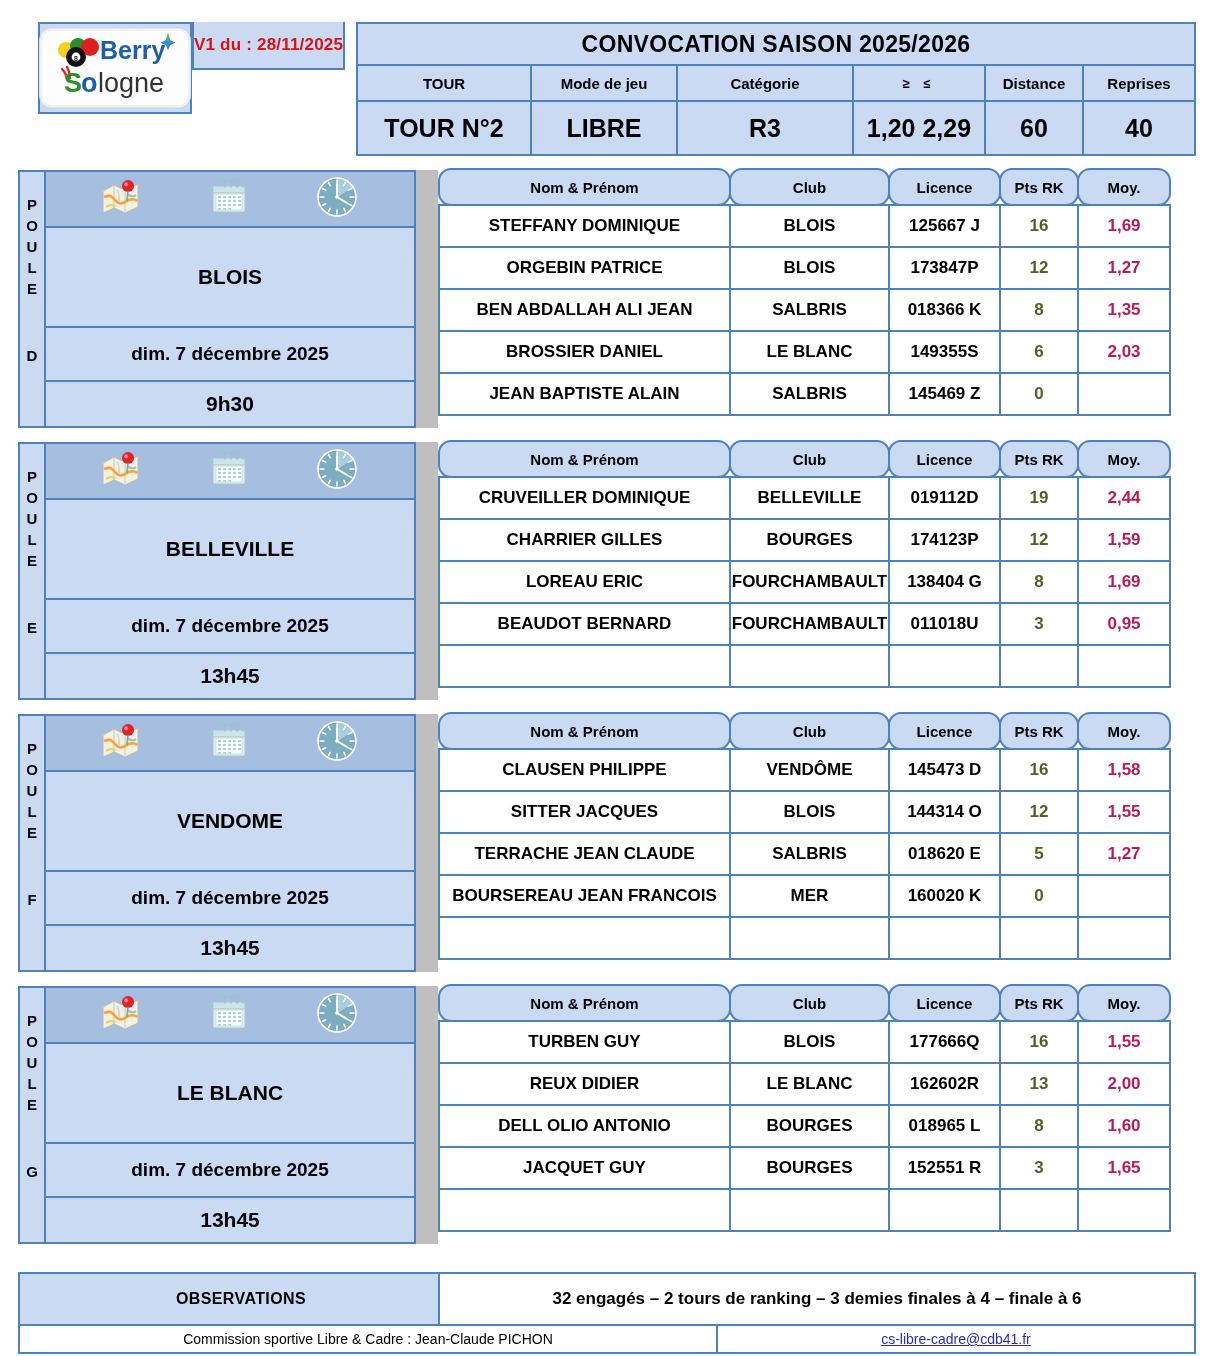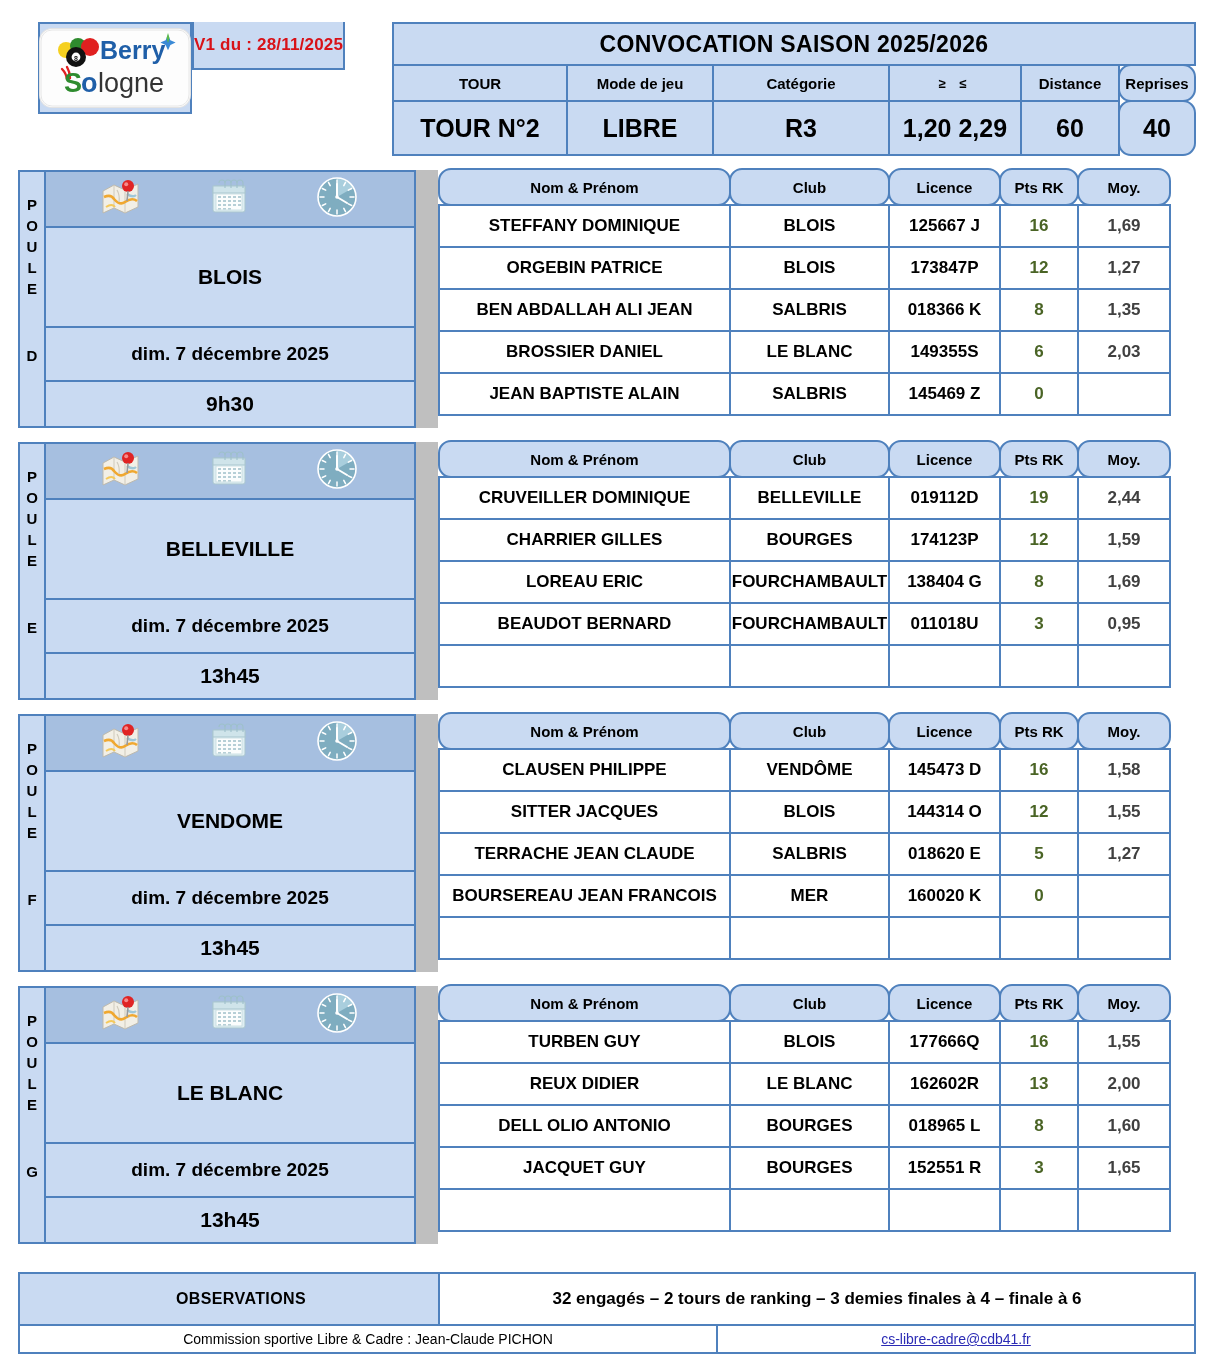--- a/index.html
+++ b/index.html
@@ -34,21 +34,21 @@
   .hdr-row{display:flex;}
   .hdr-row > div{
     background:#c9daf2;border:2px solid #4f81bd;box-sizing:border-box;
     display:flex;align-items:center;justify-content:center;text-align:center;
     margin-left:-2px;margin-top:-2px;
   }
   .hdr-row > div:first-child{margin-left:0;}
   .hdr-labels > div{height:38px;font-weight:bold;font-size:15px;}
   .hdr-values > div{height:56px;font-weight:bold;font-size:25px;}
   .c-tour{width:176px;} .c-mode{width:148px;} .c-cat{width:178px;}
-  .c-minmax{width:134px;} .c-dist{width:100px;} .c-rep{width:78px;border-radius:13px;}
+  .c-minmax{width:134px;} .c-dist{width:100px;} .c-rep{width:114px;}
   .sym{font-size:13px;font-weight:bold;letter-spacing:5px;}
 
   
   .logo{
     width:150px;height:78px;background:#fdfdfd;border-radius:12px;
     box-shadow:0 0 0 1px #e3e3e3;display:block;
   }
 
   
   .poule{display:flex;margin:0 18px;align-items:stretch;}
@@ -91,21 +91,21 @@
   .players{flex:1;display:flex;flex-direction:column;}
   .prow{display:flex;}
   .prow > div{
     border:2px solid #4f81bd;box-sizing:border-box;margin-left:-2px;margin-top:-2px;
     display:flex;align-items:center;justify-content:center;text-align:center;
   }
   .prow > div:first-child{margin-left:0;}
   .prow.head > div{background:#c9daf2;height:38px;font-weight:bold;font-size:15px;border-radius:13px;}
   .prow.body > div{background:#ffffff;height:44px;font-weight:bold;font-size:17px;}
   .p-nom{width:293px;} .p-club{width:161px;} .p-lic{width:113px;}
-  .p-pts{width:80px;color:#4a6425;} .p-moy{width:94px;color:#404040;}
+  .p-pts{width:80px;color:#4a6425;} .p-moy{width:94px;color:#be185d;}
   .prow.head .p-pts,.prow.head .p-moy{color:#000;text-align:right;}
 
   
   .obs{display:flex;margin:14px 18px 0 18px;}
   .obs-label{
     width:422px;height:54px;background:#c9daf2;border:2px solid #4f81bd;
     box-sizing:border-box;display:flex;align-items:center;justify-content:center;
     font-weight:bold;font-size:16px;letter-spacing:.4px;padding-left:24px;
   }
   .obs-text{

